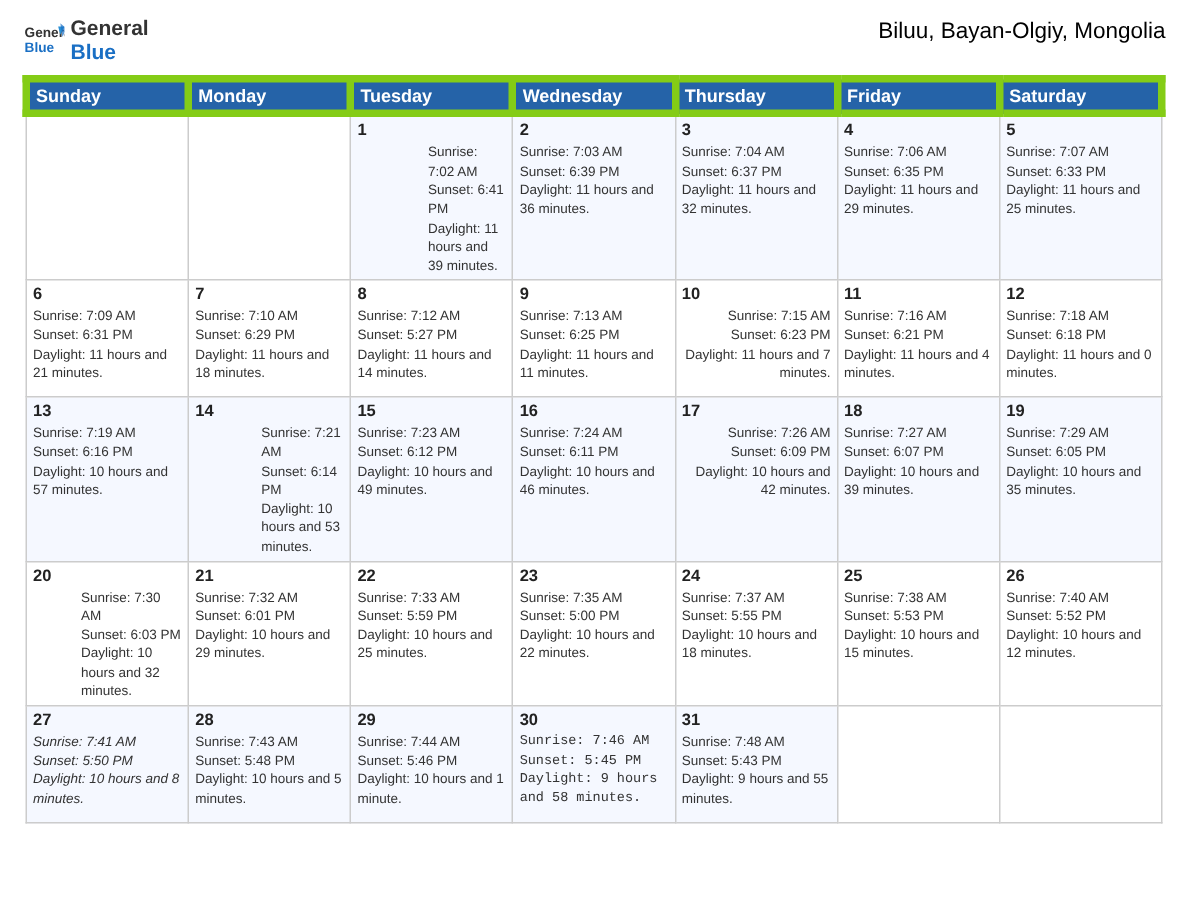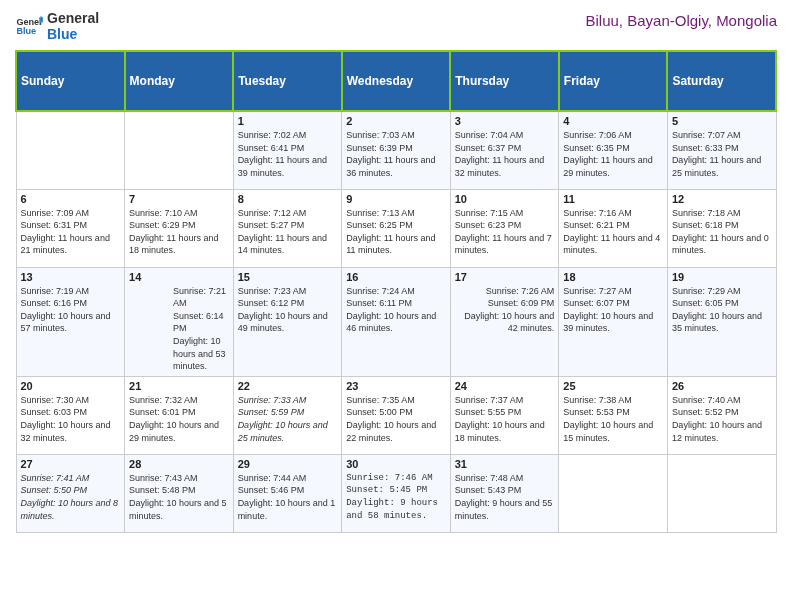--- a/index.html
+++ b/index.html
@@ -35,36 +35,36 @@
       text-align: right;
     }
     .month-title {
       font-size: 36px;
       font-weight: 300;
       color: #222;
       line-height: 1.1;
     }
     .location {
       font-size: 15px;
-      color: #701a75;
+      color: #000000;
       margin-top: 2px;
     }
     table {
       width: 100%;
       border-collapse: collapse;
       table-layout: fixed;
     }
     thead tr th {
       background: #2563a8;
       color: #fff;
       font-size: 12px;
       font-weight: bold;
-      padding: 22px 4px;
+      padding: 2px 4px;
       text-align: left;
-      border: 2px solid #84cc16;
+      border: 5px solid #84cc16;
     }
     tbody tr td {
       border: 1px solid #ccc;
       vertical-align: top;
       padding: 3px 4px;
       font-size: 9.5px;
       color: #333;
       height: 78px;
       background: #fff;
     }
@@ -123,21 +123,21 @@
           <th>Friday</th>
           <th>Saturday</th>
         </tr>
     </thead>
     <tbody id="calendar-body">
     <tr>
           <td class="empty-cell"></td>
           <td class="empty-cell"></td>
           <td>
             <span class="day-num">1</span>
-            <div class="day-info" style="white-space: pre-line;">Sunrise: 7:02 AM
+            <div class="day-info" style="white-space: pre-line; margin-left: 47px;">Sunrise: 7:02 AM
 Sunset: 6:41 PM
 Daylight: 11 hours and 39 minutes.</div>
           </td>
           <td>
             <span class="day-num">2</span>
             <div class="day-info" style="white-space: pre-line;">Sunrise: 7:03 AM
 Sunset: 6:39 PM
 Daylight: 11 hours and 36 minutes.</div>
           </td>
           <td>
@@ -179,21 +179,21 @@
 Daylight: 11 hours and 14 minutes.</div>
           </td>
           <td>
             <span class="day-num">9</span>
             <div class="day-info" style="white-space: pre-line;">Sunrise: 7:13 AM
 Sunset: 6:25 PM
 Daylight: 11 hours and 11 minutes.</div>
           </td>
           <td>
             <span class="day-num">10</span>
-            <div class="day-info" style="white-space: pre-line;">Sunrise: 7:15 AM
+            <div class="day-info" style="white-space: pre-line; text-align: right;">Sunrise: 7:15 AM
 Sunset: 6:23 PM
 Daylight: 11 hours and 7 minutes.</div>
           </td>
           <td>
             <span class="day-num">11</span>
             <div class="day-info" style="white-space: pre-line;">Sunrise: 7:16 AM
 Sunset: 6:21 PM
 Daylight: 11 hours and 4 minutes.</div>
           </td>
           <td>
@@ -243,33 +243,33 @@
           <td>
             <span class="day-num">19</span>
             <div class="day-info" style="white-space: pre-line;">Sunrise: 7:29 AM
 Sunset: 6:05 PM
 Daylight: 10 hours and 35 minutes.</div>
           </td>
         </tr>
         <tr>
           <td>
             <span class="day-num">20</span>
-            <div class="day-info" style="white-space: pre-line;">Sunrise: 7:30 AM
+            <div class="day-info" style="white-space: pre-line; margin-left: 32px;">Sunrise: 7:30 AM
 Sunset: 6:03 PM
 Daylight: 10 hours and 32 minutes.</div>
           </td>
           <td>
             <span class="day-num">21</span>
             <div class="day-info" style="white-space: pre-line;">Sunrise: 7:32 AM
 Sunset: 6:01 PM
 Daylight: 10 hours and 29 minutes.</div>
           </td>
           <td>
             <span class="day-num">22</span>
-            <div class="day-info" style="white-space: pre-line; font-style: italic;">Sunrise: 7:33 AM
+            <div class="day-info" style="white-space: pre-line;">Sunrise: 7:33 AM
 Sunset: 5:59 PM
 Daylight: 10 hours and 25 minutes.</div>
           </td>
           <td>
             <span class="day-num">23</span>
             <div class="day-info" style="white-space: pre-line;">Sunrise: 7:35 AM
 Sunset: 5:00 PM
 Daylight: 10 hours and 22 minutes.</div>
           </td>
           <td>

